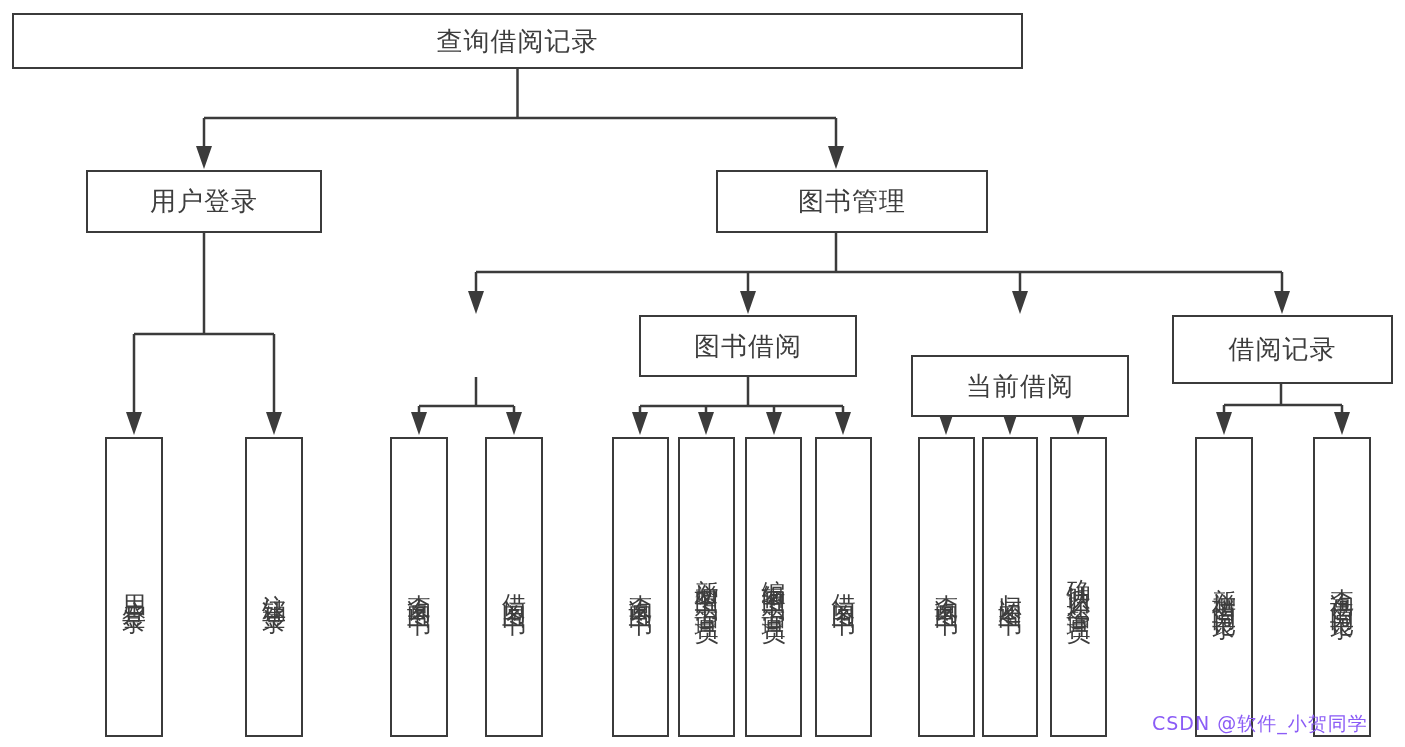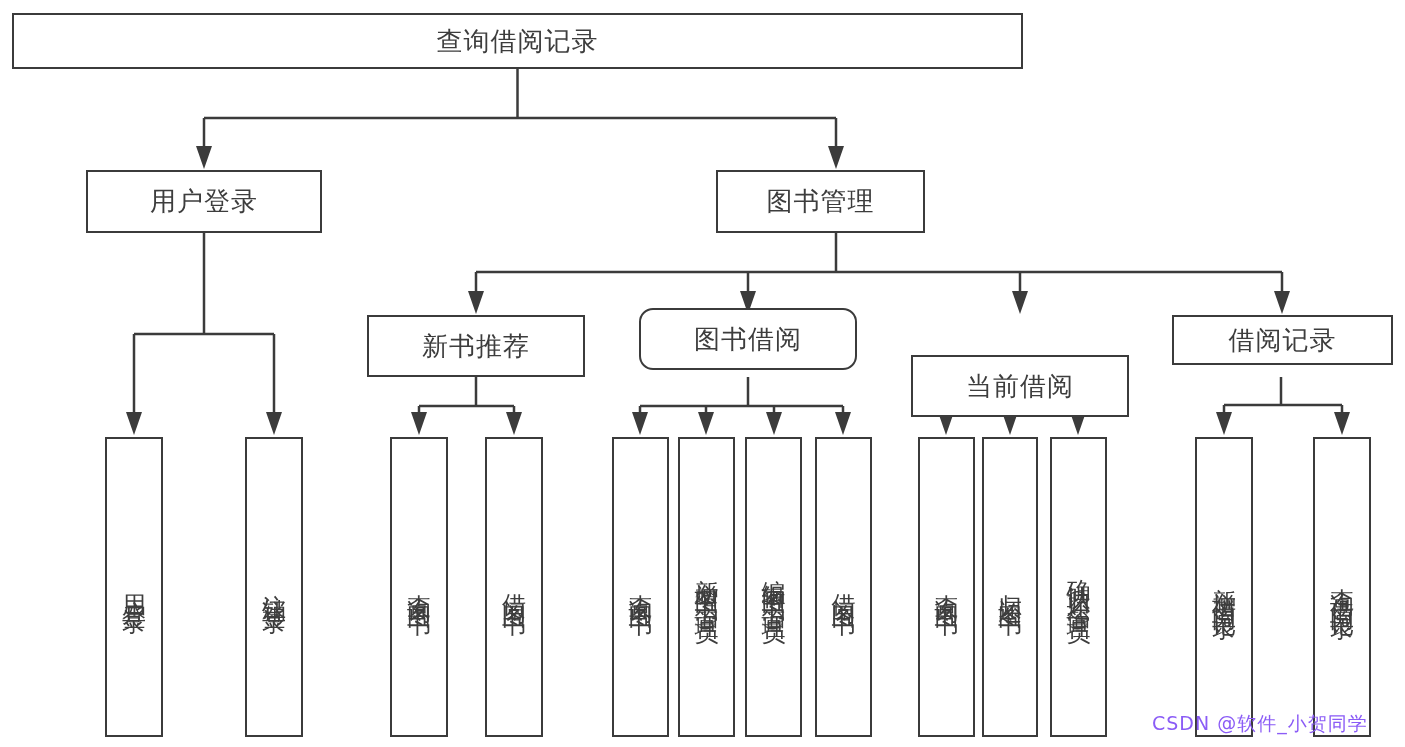--- a/index.html
+++ b/index.html
@@ -138,26 +138,25 @@
       <polygon points="1002,412 1018,412 1010,435"></polygon>
       <polygon points="1070,412 1086,412 1078,435"></polygon>
       <polygon points="1216,412 1232,412 1224,435"></polygon>
       <polygon points="1334,412 1350,412 1342,435"></polygon>
     </g>
   </svg>
 
   <div class="node" style="left:12px; top:13px; width:1011px; height:56px;">查询借阅记录</div>
 
   <div class="node" style="left:86px; top:170px; width:236px; height:63px;">用户登录</div>
-  <div class="node" style="left:716px; top:170px; width:209px; height:63px;">图书管理</div>
-
-  <div class="node" style="left:367px; top:315px; width:218px; height:62px;">新书推荐</div>
-  <div class="node" style="left:639px; top:308px; width:218px; height:62px;border-radius:14px;">图书借阅</div>
+  <div class="node" style="left:716px; top:170px; width:272px; height:63px;">图书管理</div>
+
+  <div class="node" style="left:639px; top:315px; width:218px; height:62px;">图书借阅</div>
   <div class="node" style="left:911px; top:315px; width:218px; height:62px;margin-top:40px;">当前借阅</div>
-  <div class="node" style="left:1172px; top:315px; width:221px; height:50px;">借阅记录</div>
+  <div class="node" style="left:1172px; top:315px; width:221px; height:69px;">借阅记录</div>
 
   <div class="node leaf" style="left:105px; top:437px; width:58px; height:300px;">
     <span class="vtext">用户登录</span>
   </div>
   <div class="node leaf" style="left:245px; top:437px; width:58px; height:300px;">
     <span class="vtext">注销登录</span>
   </div>
 
   <div class="node leaf" style="left:390px; top:437px; width:58px; height:300px;">
     <span class="vtext">查询图书</span>

